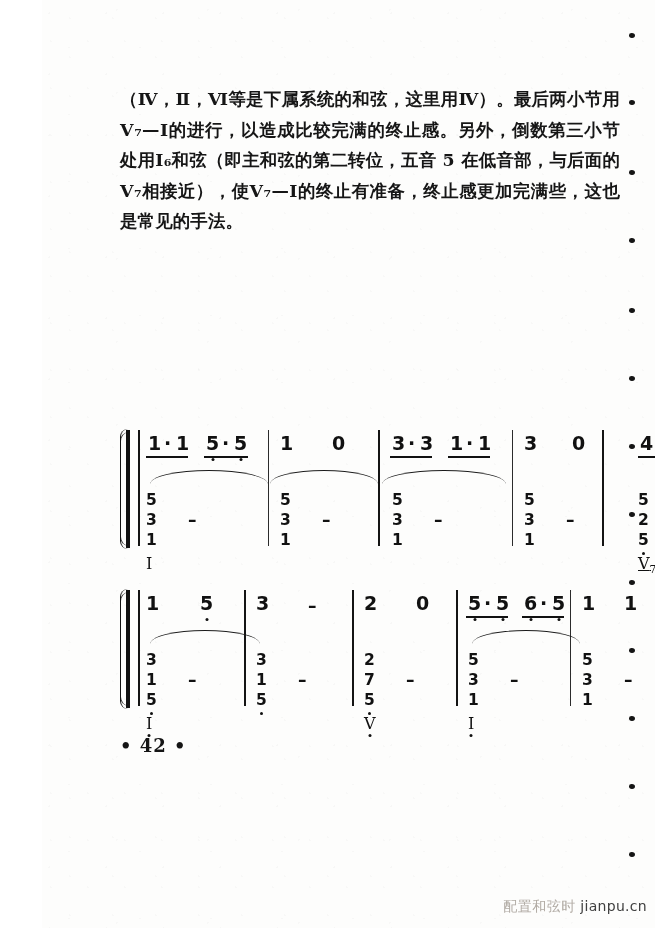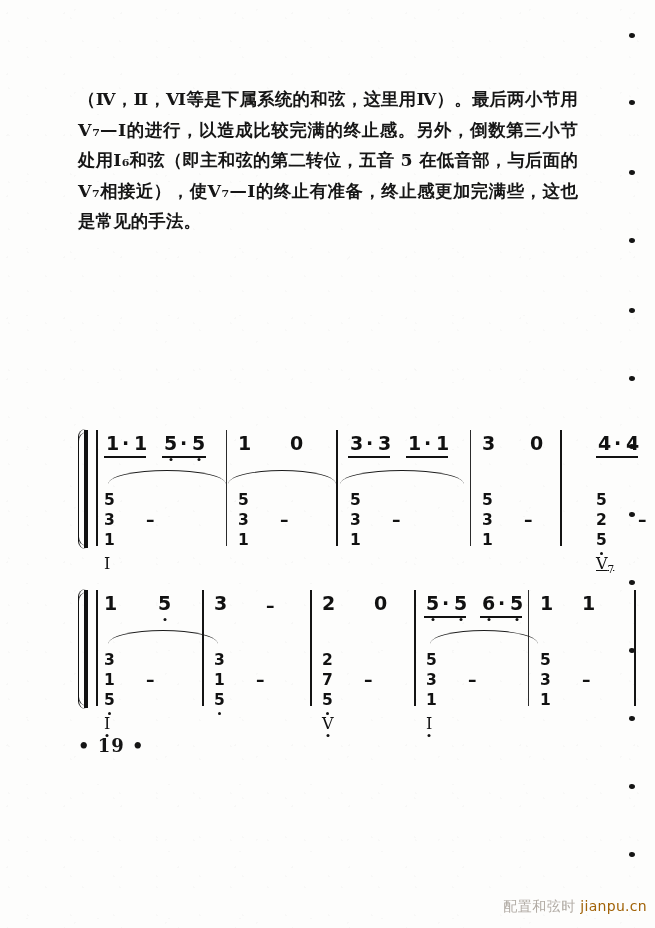--- a/index.html
+++ b/index.html
@@ -12,20 +12,21 @@
     height: 928px;
     position: relative;
     font-family: "DejaVu Serif", "Liberation Serif", serif;
     color: #111111;
     overflow: hidden;
   }
   .page {
     position: absolute;
     inset: 0;
     background: #fdfdfc;
+    margin-left: 42px;
   }
   
   .scan-noise {
     position: absolute;
     inset: 0;
     pointer-events: none;
     opacity: .5;
     background-image:
       radial-gradient(circle at 13% 22%, rgba(0,0,0,.05) 0 1px, transparent 1px),
       radial-gradient(circle at 64% 47%, rgba(0,0,0,.04) 0 1px, transparent 1px),
@@ -199,21 +200,21 @@
   .watermark {
     position: absolute;
     right: 8px;
     top: 898px;
     font-size: 14px;
     color: #b8b2ab;
     font-family: "DejaVu Sans", sans-serif;
     white-space: nowrap;
   }
   .watermark .wm-cn { color: #b0aaa3; letter-spacing: .5px; }
-  .watermark .wm-url { color: #a16207; letter-spacing: .3px; }
+  .watermark .wm-url { color: #404040; letter-spacing: .3px; }
 </style>
 </head>
 <body>
 
 <div class="page">
 
   <div class="scan-noise"></div>
 
   <div class="edge-marks right" id="edge-right">
       <div class="edge-mark" style="top: 33px;"></div>
@@ -361,20 +362,20 @@
       <div class="dash" style="left: 390px; top: 82px;">–</div>
       <div class="chordlabel" style="left: 348px; top: 126px;">Ⅰ<i class="dotlow"></i></div>
       <div class="chord" style="left: 462px; top: 62px;">
         <span>5</span>
         <span>3</span>
         <span>1</span>
       </div>
       <div class="dash" style="left: 504px; top: 82px;">–</div>
     </div>
 
-  <div class="page-number">• 19 •</div>
+  <div class="page-number">• 42 •</div>
 
   <div class="watermark">
     <span class="wm-cn">配置和弦时</span>
     <span class="wm-url">jianpu.cn</span>
   </div>
 
 </div>
 
 </body></html>

